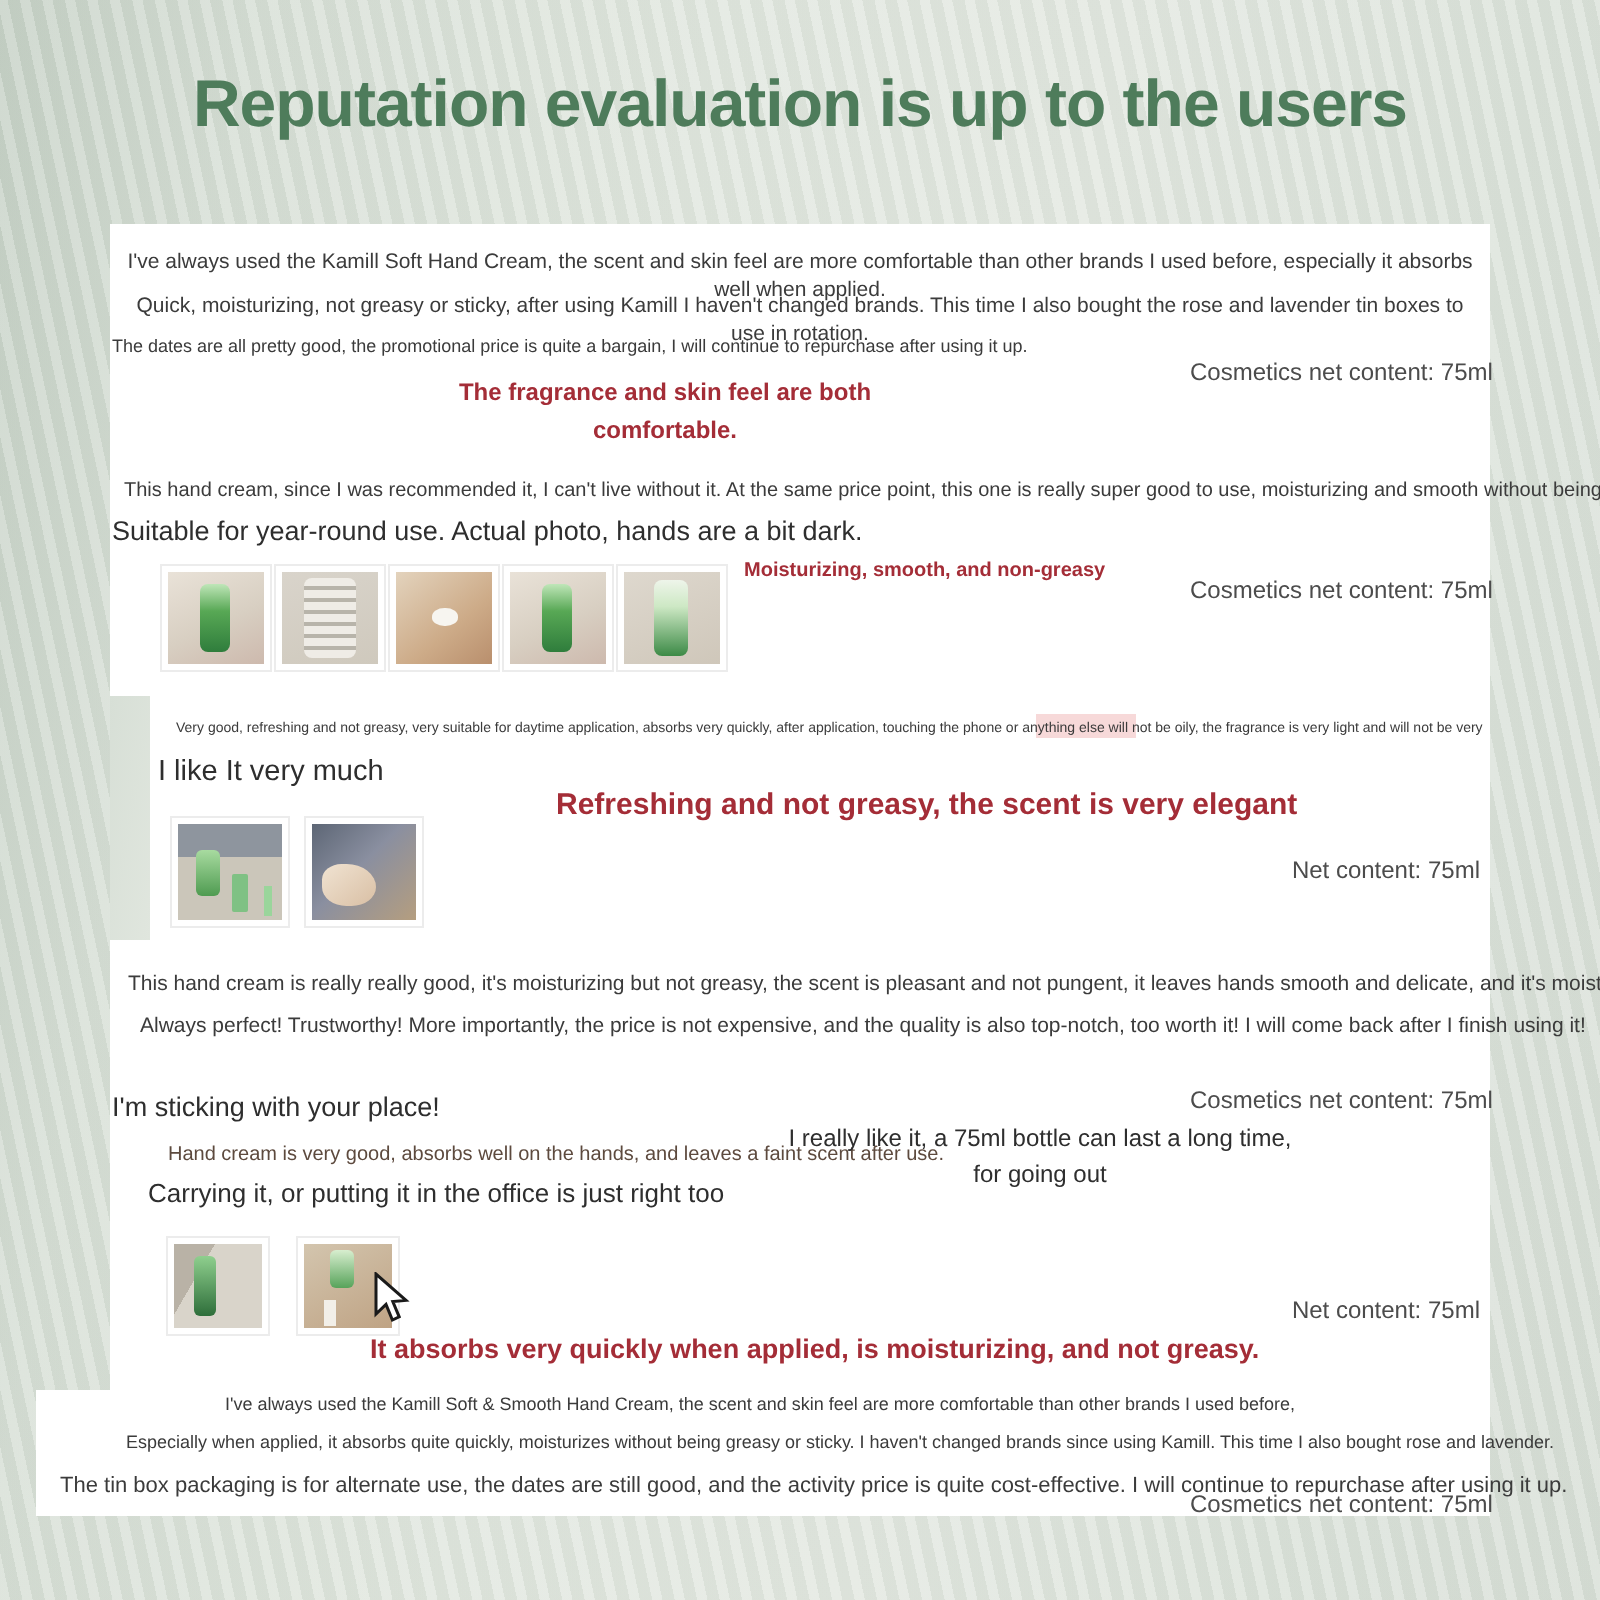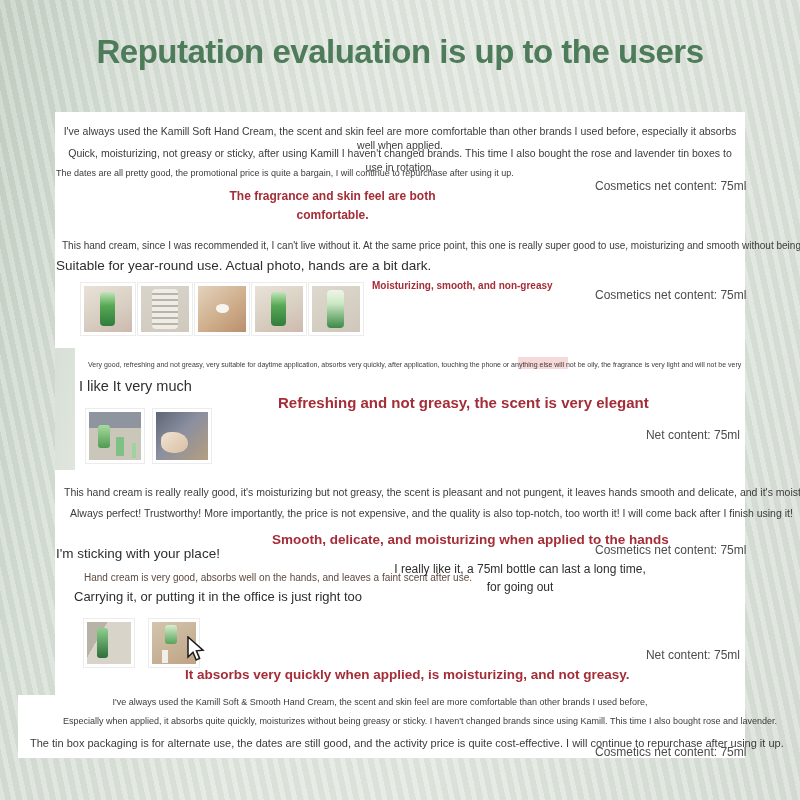--- a/index.html
+++ b/index.html
@@ -89,21 +89,20 @@
       <div class="img v-desk"></div>
     </div>
   <div class="photo" style="left:152px;top:408px;width:52px;height:48px;" title="hand-by-keyboard">
       <div class="img v-kbd"></div>
     </div>
   <div class="net" style="left:595px;top:428px;">Net content: 75ml</div>
 
   <div class="txt" style="left:64px;top:486px;font-size:10.5px;">This hand cream is really really good, it's moisturizing but not greasy, the scent is pleasant and not pungent, it leaves hands smooth and delicate, and it's moisturizing, non-</div>
   <div class="txt" style="left:70px;top:507px;font-size:10.5px;">Always perfect! Trustworthy! More importantly, the price is not expensive, and the quality is also top-notch, too worth it! I will come back after I finish using it!</div>
   <div class="txt" style="left:56px;top:545px;font-size:13.5px;color:#2e2e2e;">I'm sticking with your place!</div>
-  <div class="txt red" style="left:272px;top:531px;font-size:13.5px;">Smooth, delicate, and moisturizing when applied to the hands</div>
   <div class="net" style="left:595px;top:543px;">Cosmetics net content: 75ml</div>
 
   <div class="txt" style="left:84px;top:571px;font-size:10px;color:#5d4a3e;">Hand cream is very good, absorbs well on the hands, and leaves a faint scent after use.</div>
   <div class="txt" style="left:74px;top:589px;font-size:13px;color:#2e2e2e;">Carrying it, or putting it in the office is just right too</div>
   <div class="txt c" style="left:380px;top:562px;width:280px;font-size:12px;color:#2e2e2e;">I really like it, a 75ml bottle can last a long time,</div>
   <div class="txt c" style="left:380px;top:580px;width:280px;font-size:12px;color:#2e2e2e;">for going out</div>
   <div class="photo" style="left:83px;top:618px;width:44px;height:42px;" title="green-tube-in-box">
       <div class="img v-box"></div>
     </div>
   <div class="photo" style="left:148px;top:618px;width:44px;height:42px;" title="hand-holding-tube">

